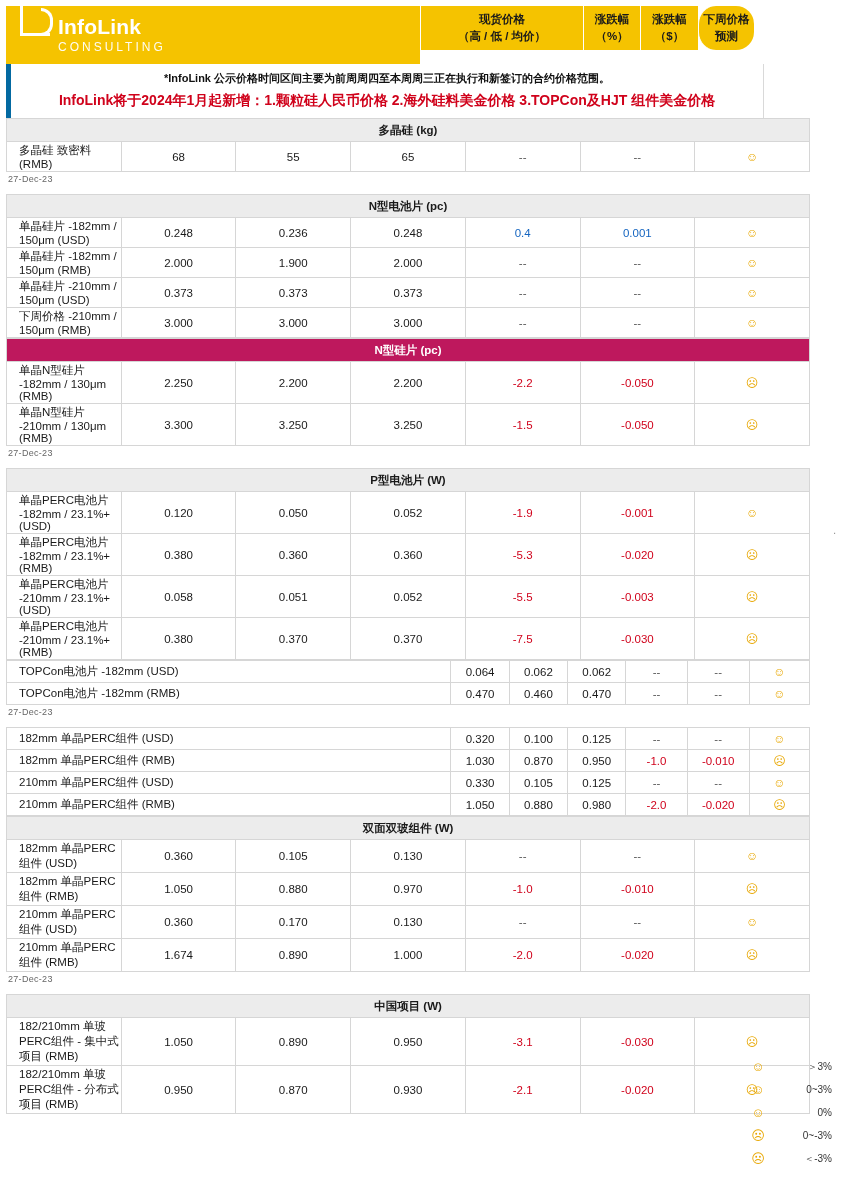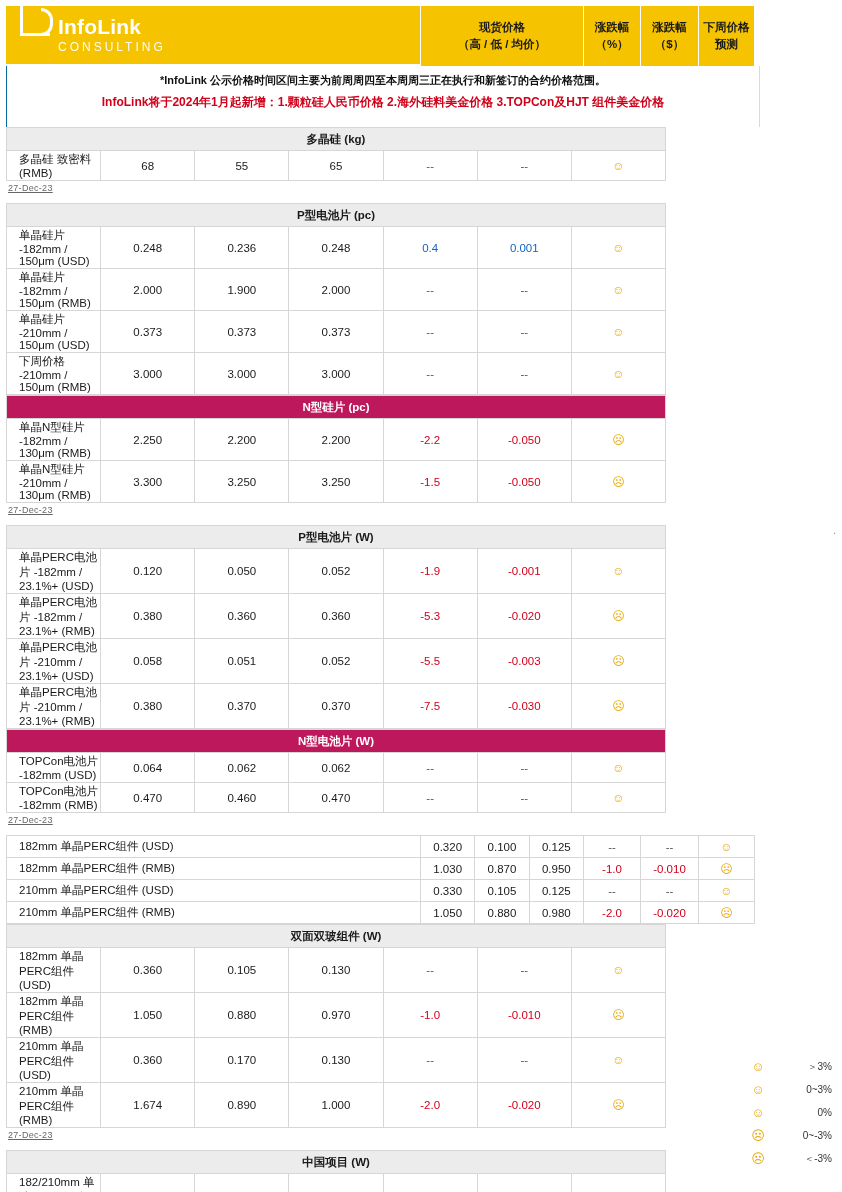--- a/index.html
+++ b/index.html
@@ -27,41 +27,41 @@
     content:"";position:absolute;right:-3px;top:2px;width:9px;height:22px;
     border:3px solid #fff;border-left:none;border-radius:0 12px 12px 0;
   }
   .logo-text{display:flex;flex-direction:column;justify-content:center;}
   .logo-name{font-size:21px;font-weight:bold;color:#ffffff;letter-spacing:.2px;line-height:1;}
   .logo-sub{font-size:12px;color:#ffffff;letter-spacing:3px;margin-top:3px;opacity:.95;}
 
   .hcell{
     background:#f5c300;border-left:1px solid #ffffff;display:flex;
     align-items:center;justify-content:center;text-align:center;
-    font-size:11.5px;font-weight:bold;color:#1a1a1a;height:60px;line-height:1.45;
+    font-size:11.5px;font-weight:bold;color:#1a1a1a;height:44px;line-height:1.45;
     box-sizing:border-box;
   }
   .hc-spot{width:163px;}
   .hc-pct{width:57px;}
   .hc-usd{width:58px;}
-  .hc-fcst{width:56px;}
+  .hc-fcst{width:56px;border-radius:18px;}
 
   
-  .notes{width:752px;margin-left:6px;border-left:1px solid #0369a1;border-right:1px solid #d9d9d9;}
+  .notes{width:752px;margin-left:6px;border-left:5px solid #0369a1;border-right:1px solid #d9d9d9;}
   .note1{
     background:#ffffff;text-align:center;font-size:11px;font-weight:bold;
     padding:7px 4px 4px;color:#111;
   }
   .note2{
-    background:#ffffff;text-align:center;font-size:12px;font-weight:bold;
-    color:#d0021b;padding:2px 4px 16px;
+    background:#ffffff;text-align:center;font-size:14px;font-weight:bold;
+    color:#d0021b;padding:2px 4px 8px;
   }
 
   
-  table.grid{width:660px;margin-left:6px;border-collapse:collapse;table-layout:fixed;}
+  table.grid{width:804px;margin-left:6px;border-collapse:collapse;table-layout:fixed;}
   table.grid td{border:1px solid #d6d6d6;height:22px;box-sizing:border-box;}
   .c-name{width:414px;padding-left:12px;font-size:11.5px;}
   .c-num{width:54.33px;text-align:center;font-size:11.5px;}
   .c-pct{width:57px;text-align:center;font-size:11.5px;}
   .c-usd{width:58px;text-align:center;font-size:11.5px;}
   .c-face{width:56px;text-align:center;}
 
   tr.sec td{
     background:#ececec;text-align:center;font-weight:bold;font-size:11.5px;
     height:23px;
@@ -70,21 +70,20 @@
     background:#be185d;color:#ffffff;text-align:center;font-weight:bold;font-size:11.5px;
     height:23px;
   }
   .neg{color:#d0021b;}
   .pos{color:#1565c0;}
   .dash{color:#555;}
 
   .datestamp{
     width:752px;margin-left:6px;font-size:9px;color:#666;padding:2px 0 0 2px;
     letter-spacing:.3px;
-    text-decoration:underline;
   }
   .gap{height:10px;}
 
   .face{font-size:12px;line-height:1;}
   .f-yellow{color:#e8a700;}
 
   
   .legend{
     position:absolute;right:6px;top:1049px;width:96px;
     font-size:10px;color:#333;
@@ -153,21 +152,21 @@
             <td class="c-usd dash">--</td>
             <td class="c-face"><span class="face f-yellow">☺</span></td>
           </tr>
         </tbody>
       </table>
       <div class="datestamp">27-Dec-23</div>
       <div class="gap"></div>
       <table class="grid">
         <tbody>
           <tr class="sec">
-            <td colspan="7">P型电池片 (pc)</td>
+            <td colspan="7">N型电池片 (pc)</td>
           </tr>
           <tr>
             <td class="c-name">单晶硅片 -182mm / 150μm (USD)</td>
             <td class="c-num">0.248</td>
             <td class="c-num">0.236</td>
             <td class="c-num">0.248</td>
             <td class="c-pct pos">0.4</td>
             <td class="c-usd pos">0.001</td>
             <td class="c-face"><span class="face f-yellow">☺</span></td>
           </tr>
@@ -265,23 +264,20 @@
             <td class="c-num">0.370</td>
             <td class="c-num">0.370</td>
             <td class="c-pct neg">-7.5</td>
             <td class="c-usd neg">-0.030</td>
             <td class="c-face"><span class="face f-yellow">☹</span></td>
           </tr>
         </tbody>
       </table>
       <table class="grid">
         <tbody>
-          <tr class="sec-dark">
-            <td colspan="7">N型电池片 (W)</td>
-          </tr>
           <tr>
             <td class="c-name">TOPCon电池片 -182mm (USD)</td>
             <td class="c-num">0.064</td>
             <td class="c-num">0.062</td>
             <td class="c-num">0.062</td>
             <td class="c-pct dash">--</td>
             <td class="c-usd dash">--</td>
             <td class="c-face"><span class="face f-yellow">☺</span></td>
           </tr>
           <tr>

